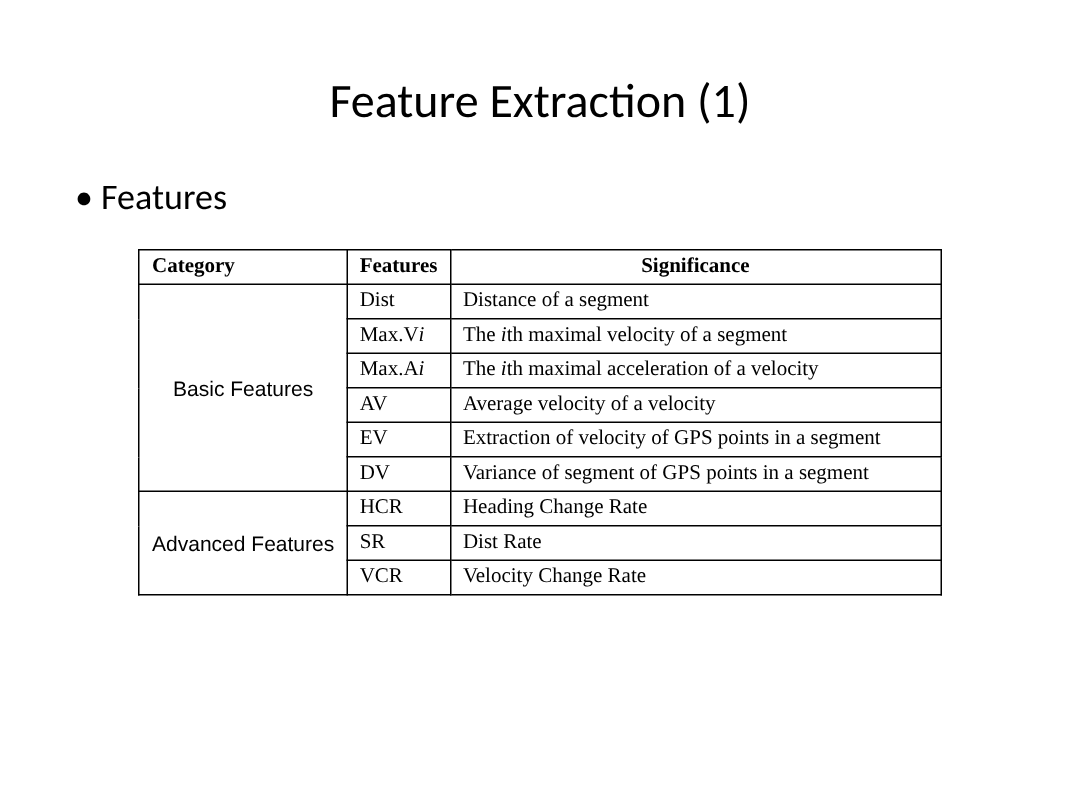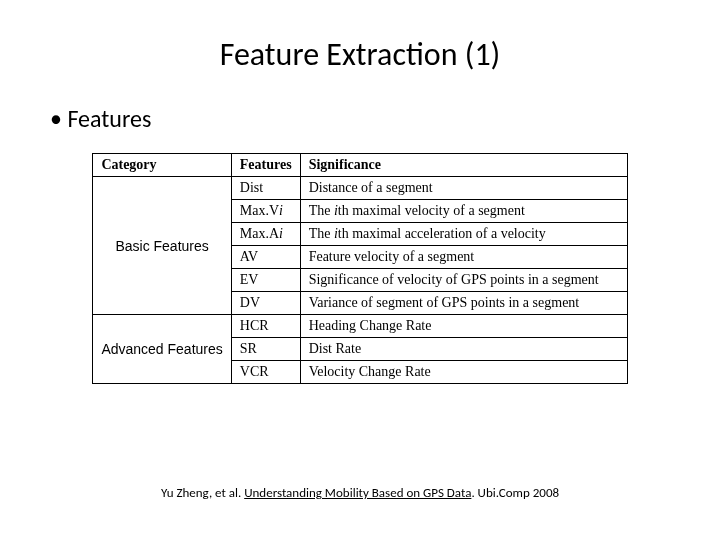--- a/index.html
+++ b/index.html
@@ -16,21 +16,21 @@
     padding: 20px 40px;
     box-sizing: border-box;
     width: 100%;
     height: 100%;
     position: relative;
   }
   .title {
     text-align: center;
     font-size: 32px;
     font-weight: 400;
-    margin: 15px 0 30px 0;
+    margin: 28px 0 30px 0;
   }
   .bullet {
     font-size: 24px;
     margin: 0 0 20px 10px;
   }
   .bullet::before {
     content: "• ";
   }
   table {
     border-collapse: collapse;
@@ -38,21 +38,21 @@
     font-family: "Times New Roman", serif;
     font-size: 14px;
   }
   td, th {
     border: 1px solid #000;
     padding: 3px 8px;
     text-align: left;
     vertical-align: middle;
   }
   th.center, td.center {
-    text-align: left;
+    text-align: center;
   }
   .cat-cell {
     text-align: center;
     font-family: Liberation Sans, sans-serif;
   }
   .italic {
     font-style: italic;
   }
   .citation {
     position: absolute;
@@ -89,25 +89,25 @@
     <tr>
       <td><span>Max.V</span><span class="italic">i</span></td>
       <td><span>The </span><span class="italic">i</span><span>th maximal velocity of a segment</span></td>
     </tr>
     <tr>
       <td><span>Max.A</span><span class="italic">i</span></td>
       <td><span>The </span><span class="italic">i</span><span>th maximal acceleration of a velocity</span></td>
     </tr>
     <tr>
       <td>AV</td>
-      <td>Feature velocity of a segment</td>
+      <td>Average velocity of a velocity</td>
     </tr>
     <tr>
       <td>EV</td>
-      <td>Significance of velocity of GPS points in a segment</td>
+      <td>Extraction of velocity of GPS points in a segment</td>
     </tr>
     <tr>
       <td>DV</td>
       <td>Variance of segment of GPS points in a segment</td>
     </tr>
     <tr>
       <td rowspan="3" class="cat-cell">Advanced Features</td>
       <td>HCR</td>
       <td>Heading Change Rate</td>
     </tr>
@@ -115,16 +115,13 @@
       <td>SR</td>
       <td>Dist Rate</td>
     </tr>
     <tr>
       <td>VCR</td>
       <td>Velocity Change Rate</td>
     </tr>
   </tbody>
     </table>
 
-  <div class="citation">
-    <span>Yu Zheng, et al. </span><span class="underline">Understanding Mobility Based on GPS Data</span><span>. Ubi.Comp 2008</span>
-  </div>
 </div>
 
 </body></html>

